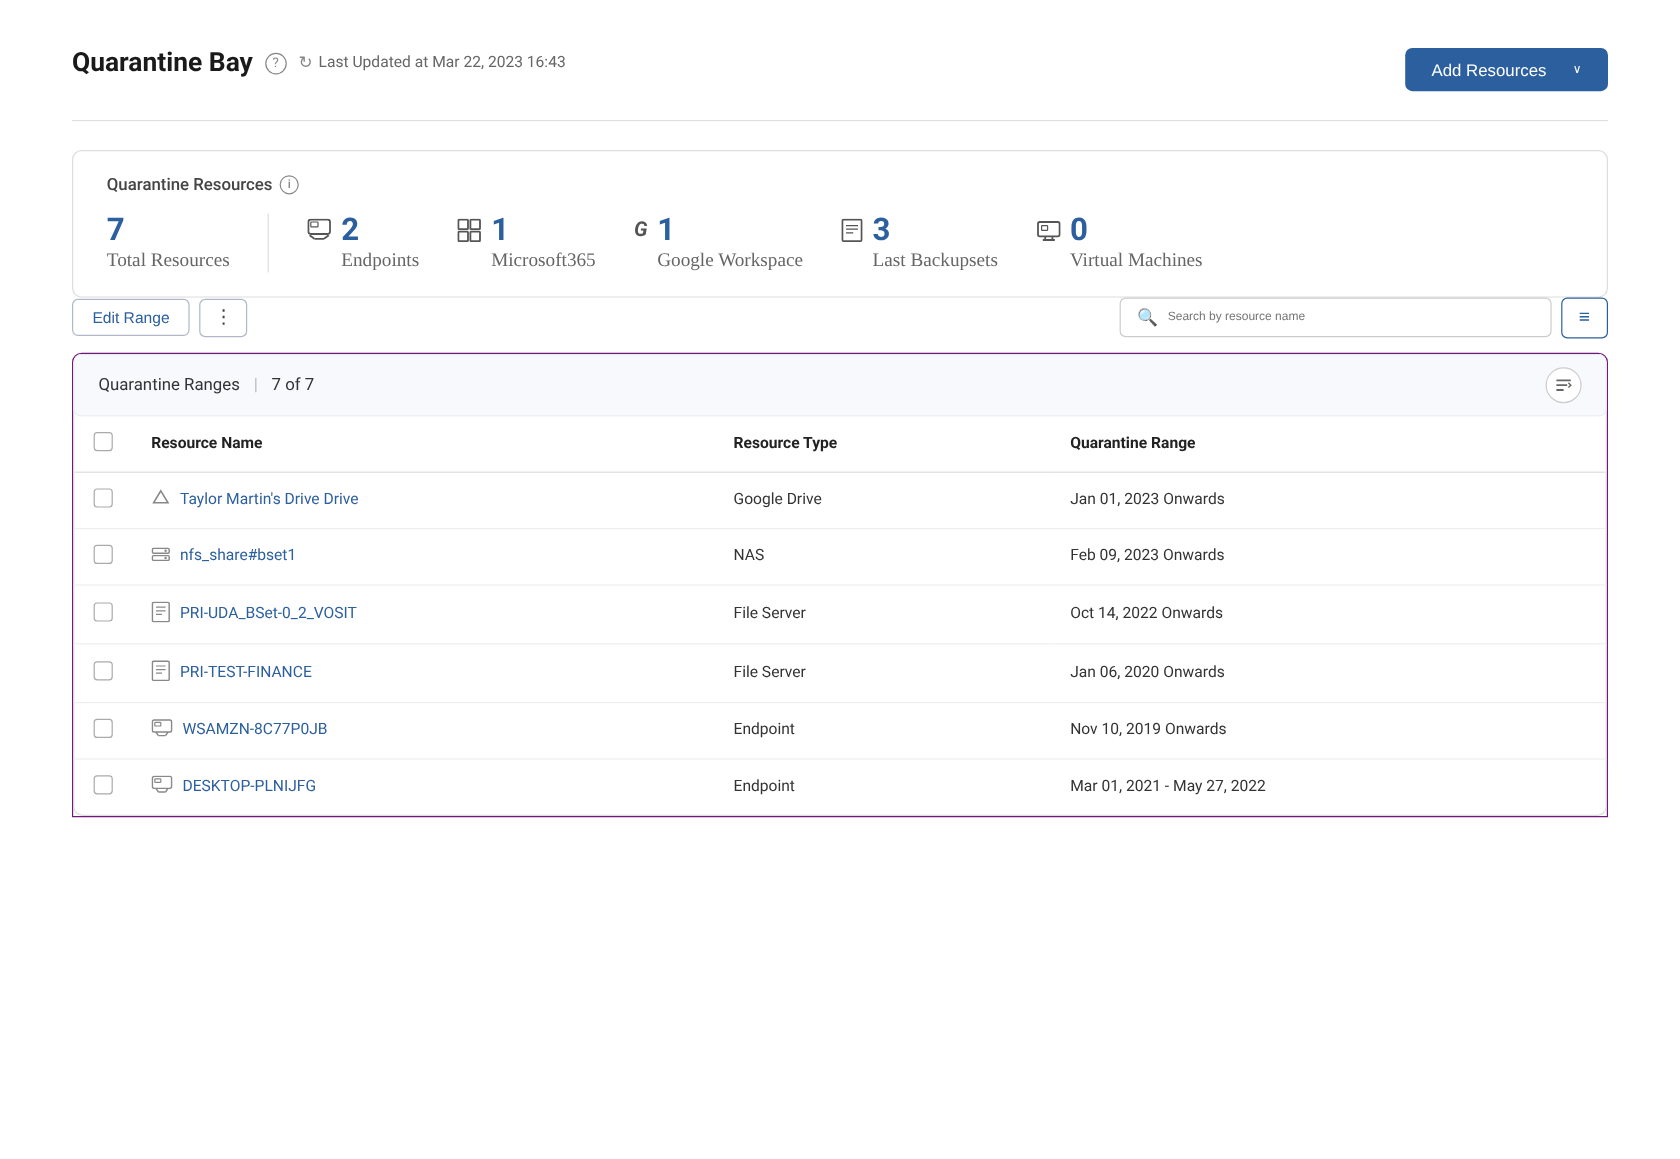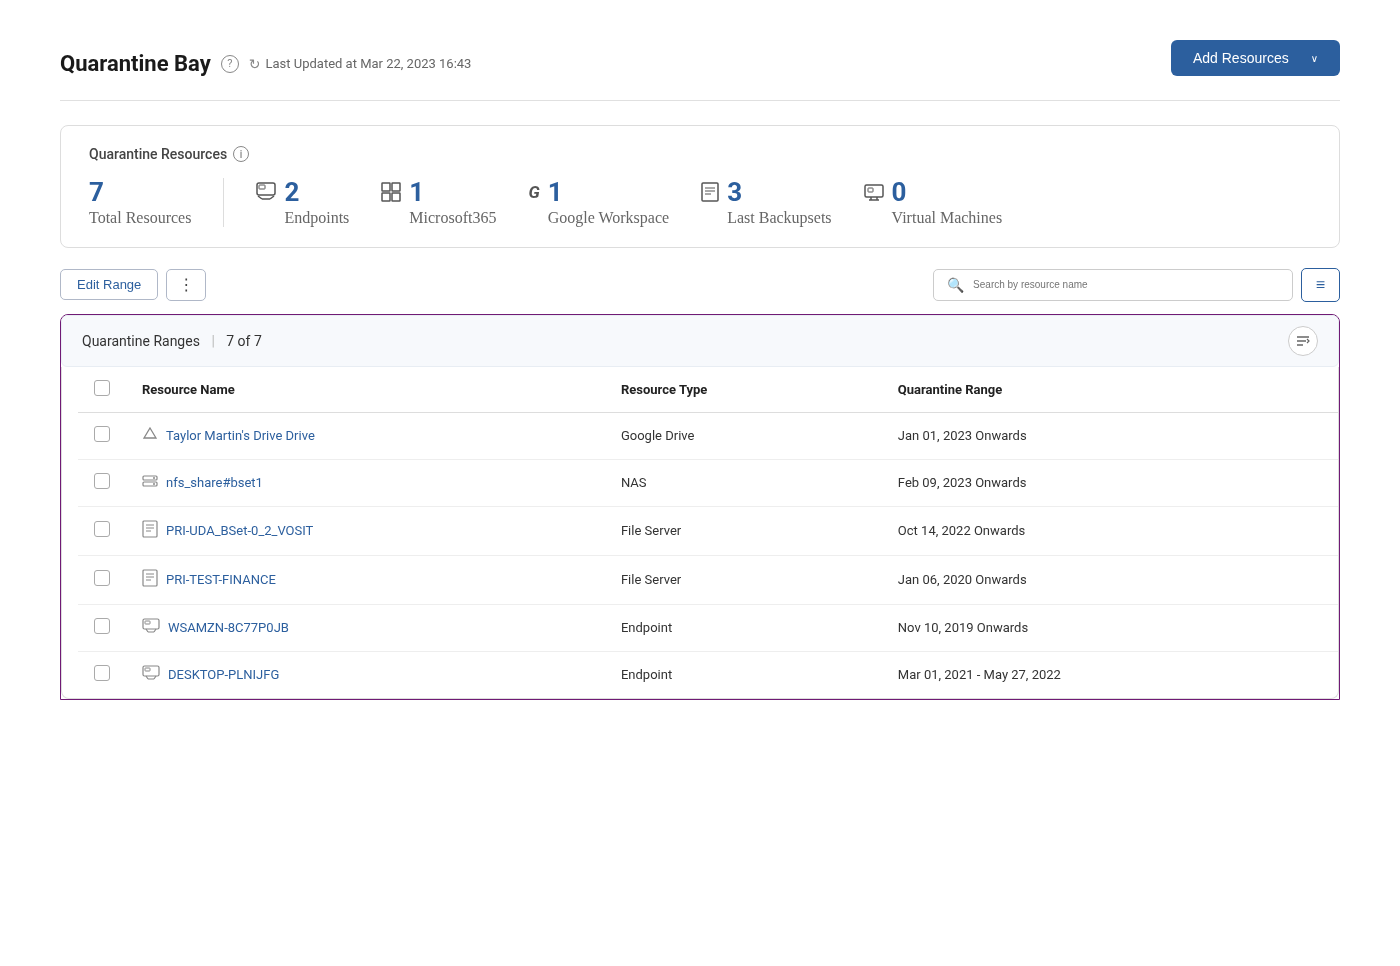--- a/index.html
+++ b/index.html
@@ -10,21 +10,21 @@
       font-size: 14px;
     }
     .page-wrapper {
       max-width: 1400px;
       margin: 0 auto;
       padding: 40px 60px;
     }
     
     .page-header {
       display: flex;
-      align-items: flex-end;
+      align-items: flex-start;
       justify-content: space-between;
       margin-bottom: 24px;
     }
     .header-left {
       display: flex;
       align-items: center;
       gap: 10px;
     }
     .page-title {
       font-size: 22px;
@@ -74,21 +74,20 @@
     .divider {
       border: none;
       border-top: 1px solid #e0e0e0;
       margin-bottom: 24px;
     }
     
     .stats-card {
       border: 1px solid #ddd;
       border-radius: 8px;
       padding: 20px 28px;
-      margin-bottom: 20px;
       background: #fff;
     }
     .stats-card-title {
       font-size: 14px;
       color: #444;
       margin-bottom: 16px;
       display: flex;
       align-items: center;
       gap: 6px;
       font-weight: 500;
@@ -284,21 +283,20 @@
     }
     .row-icon {
       font-size: 15px;
       color: #666;
     }
     .table-wrapper {
       border: 1px solid #ddd;
       border-radius: 0 0 8px 8px;
       border-top: none;
       overflow: hidden;
-      padding-left: 16px;
     }
     .ranges-bar-wrapper {
       border: 1px solid #701a75;
       border-radius: 8px 8px 0 0;
       overflow: hidden;
     }
   </style>
 </head>
 <body>
 

